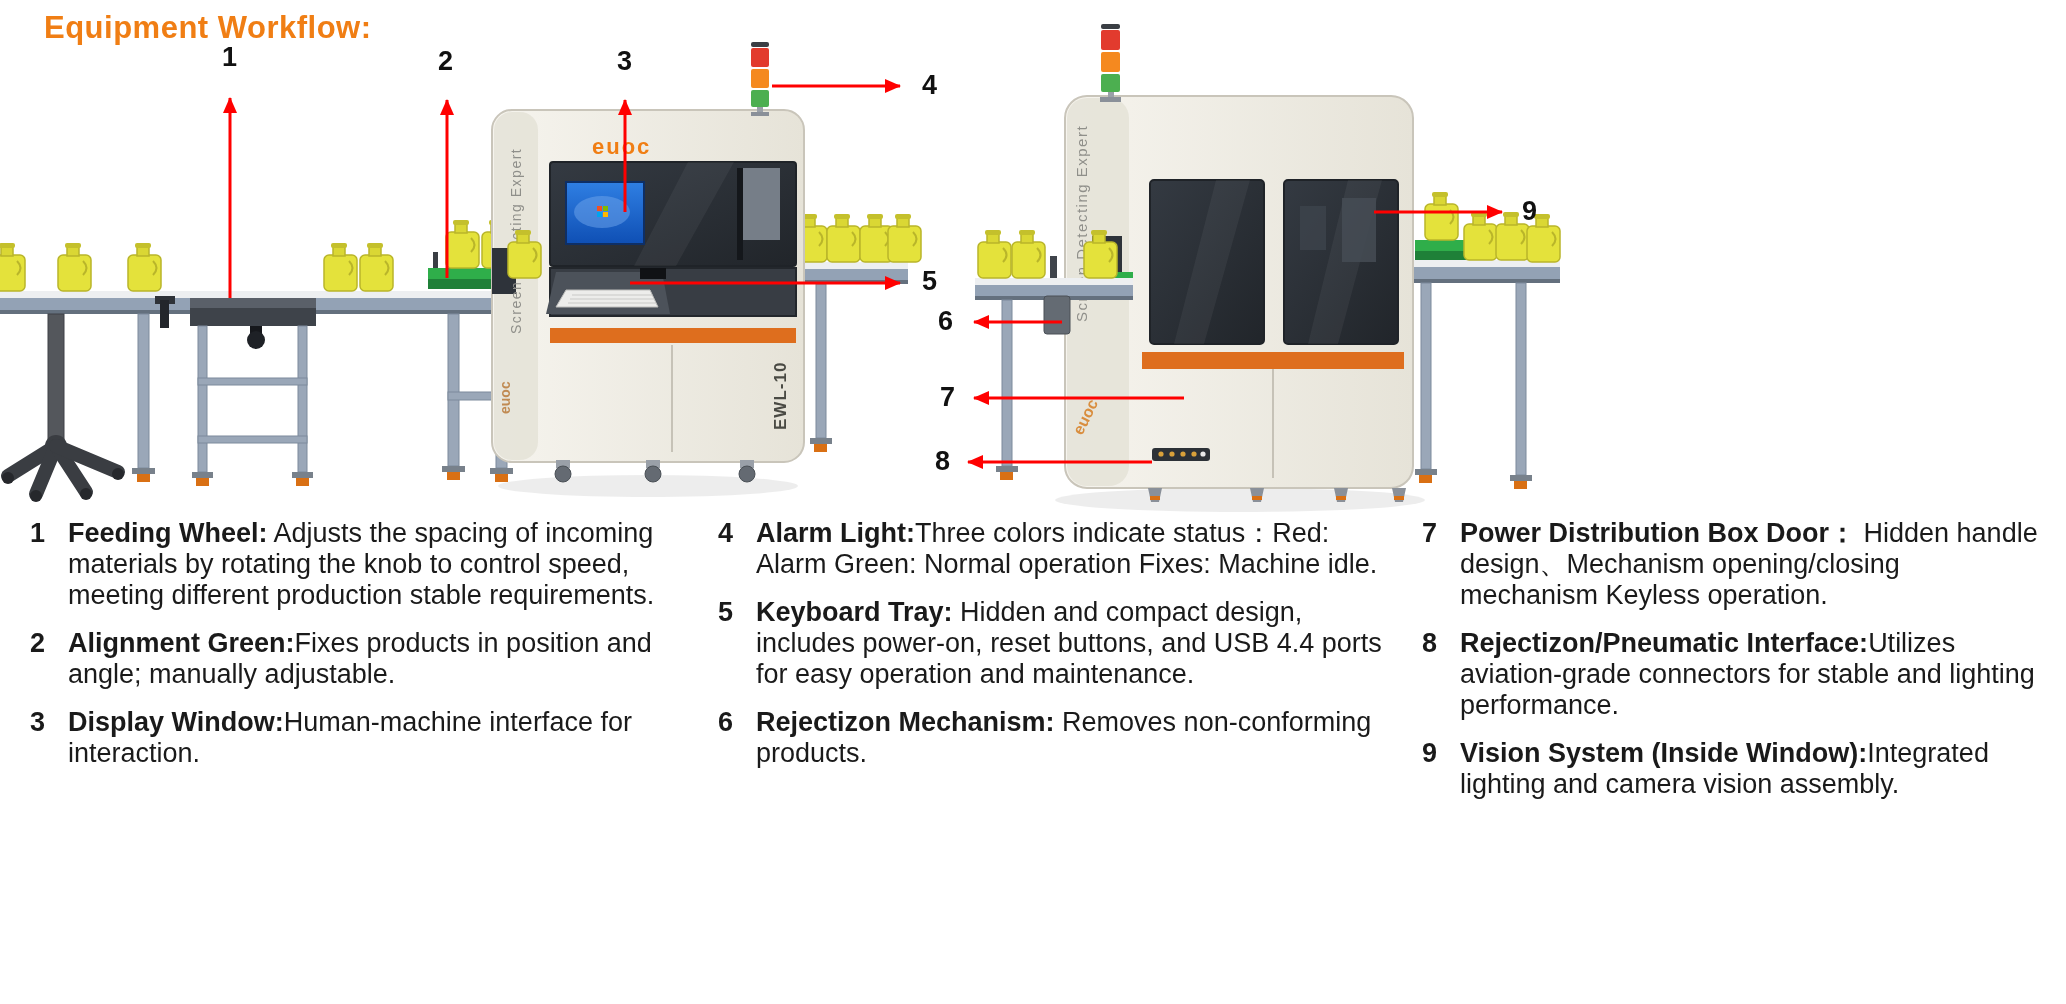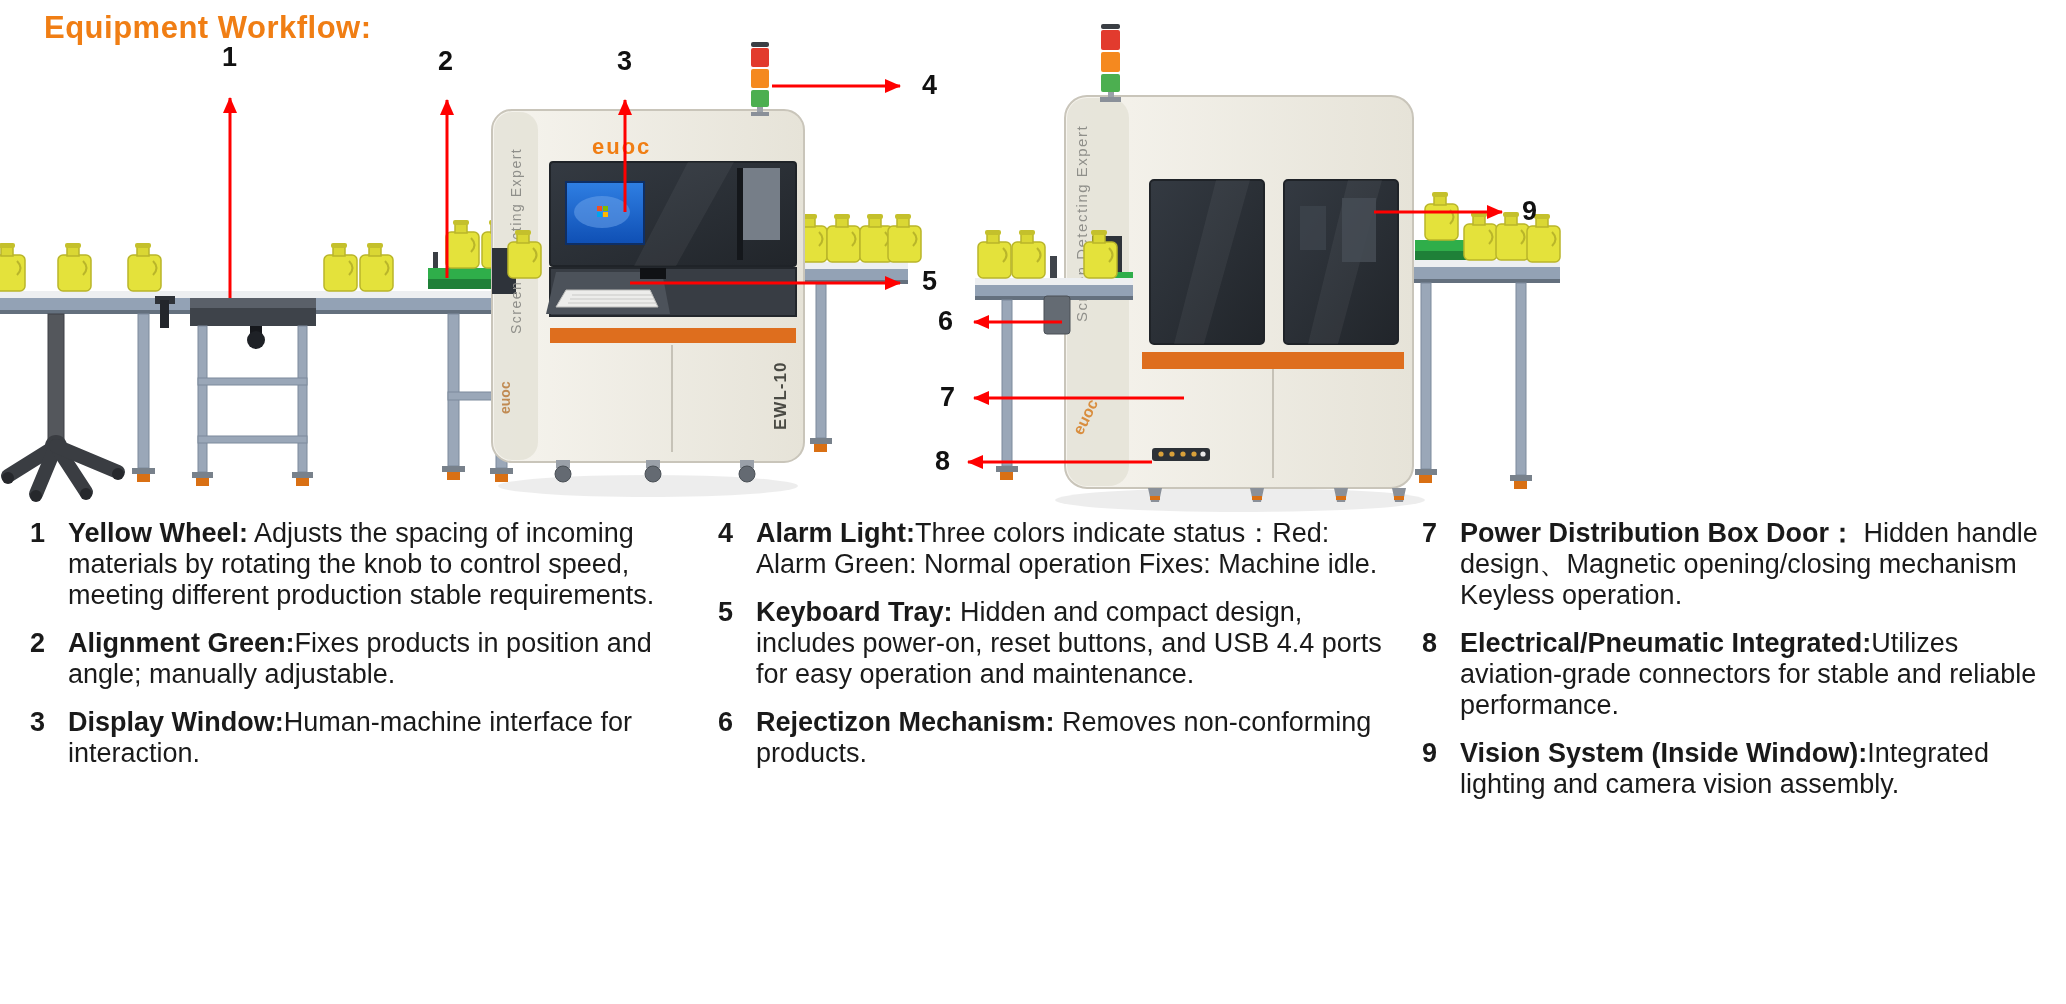--- a/index.html
+++ b/index.html
@@ -318,21 +318,21 @@
     <span class="callout-num" style="left:940px;top:384px">7</span>
     <span class="callout-num" style="left:935px;top:448px">8</span>
     <span class="callout-num" style="left:1522px;top:198px">9</span>
   </div>
 
   <div>
 
     <div class="legend-col" style="left:30px;width:640px">
       <div class="legend-item">
         <span class="lnum">1</span>
-        <span class="ltext"><b class="lterm">Yellow Wheel:</b><span> Adjusts the spacing of incoming materials by rotating the knob to control speed, meeting different production stable requirements.</span></span>
+        <span class="ltext"><b class="lterm">Feeding Wheel:</b><span> Adjusts the spacing of incoming materials by rotating the knob to control speed, meeting different production stable requirements.</span></span>
       </div>
       <div class="legend-item">
         <span class="lnum">2</span>
         <span class="ltext"><b class="lterm">Alignment Green:</b><span>Fixes products in position and angle; manually adjustable.</span></span>
       </div>
       <div class="legend-item">
         <span class="lnum">3</span>
         <span class="ltext"><b class="lterm">Display Window:</b><span>Human-machine interface for interaction.</span></span>
       </div>
     </div>
@@ -348,25 +348,25 @@
       </div>
       <div class="legend-item">
         <span class="lnum">6</span>
         <span class="ltext"><b class="lterm">Rejectizon Mechanism:</b><span> Removes non-conforming products.</span></span>
       </div>
     </div>
 
     <div class="legend-col" style="left:1422px;width:620px">
       <div class="legend-item">
         <span class="lnum">7</span>
-        <span class="ltext"><b class="lterm">Power Distribution Box Door：</b><span> Hidden handle design、Magnetic opening/closing mechanism Keyless operation.</span></span>
+        <span class="ltext"><b class="lterm">Power Distribution Box Door：</b><span> Hidden handle design、Mechanism opening/closing mechanism Keyless operation.</span></span>
       </div>
       <div class="legend-item">
         <span class="lnum">8</span>
-        <span class="ltext"><b class="lterm">Electrical/Pneumatic Integrated:</b><span>Utilizes aviation-grade connectors for stable and reliable performance.</span></span>
+        <span class="ltext"><b class="lterm">Rejectizon/Pneumatic Interface:</b><span>Utilizes aviation-grade connectors for stable and lighting performance.</span></span>
       </div>
       <div class="legend-item">
         <span class="lnum">9</span>
         <span class="ltext"><b class="lterm">Vision System (Inside Window):</b><span>Integrated lighting and camera vision assembly.</span></span>
       </div>
     </div>
 
   </div>
 </div>
 

